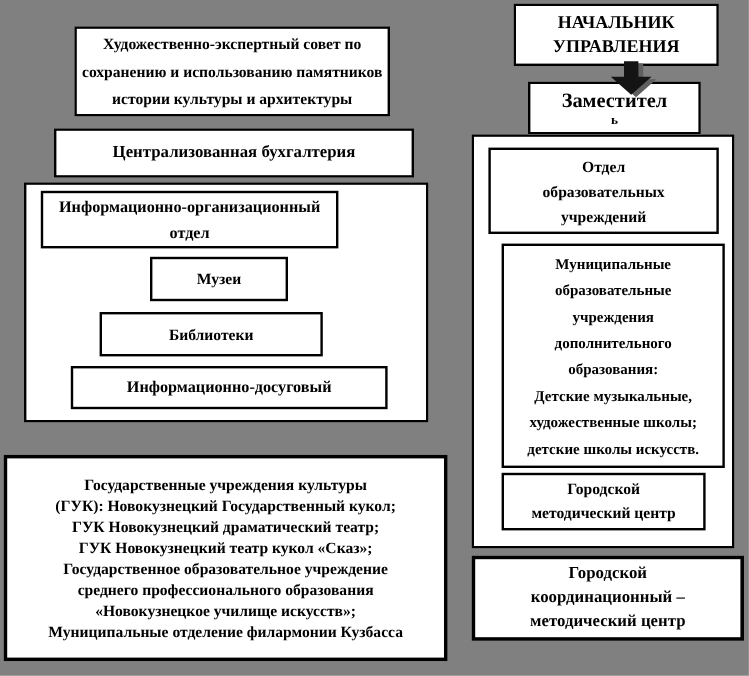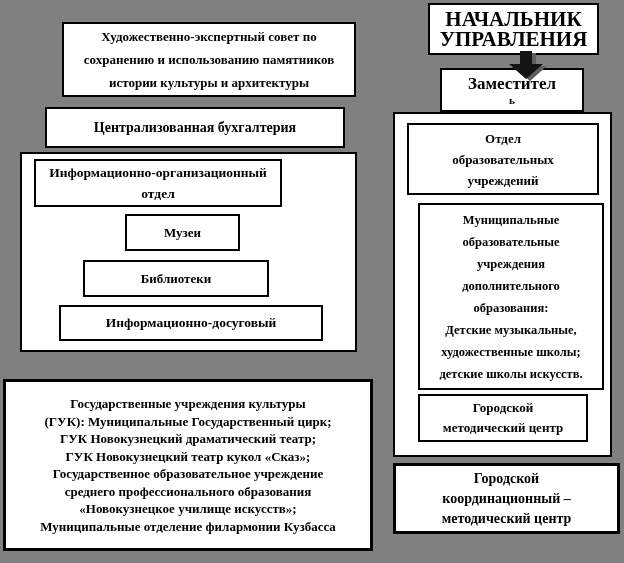--- a/index.html
+++ b/index.html
@@ -24,30 +24,30 @@
     text-align:center;
   }
   .container{
     position:absolute;
     background:#ffffff;
     border:2px solid #000000;
     box-sizing:border-box;
   }
   .ln{white-space:nowrap;}
   
-  .art-council{left:62px;top:22px;width:294px;height:75px;font-size:13px;line-height:23px;}
+  .art-council{left:62px;top:22px;width:263px;height:75px;font-size:13px;line-height:23px;}
   .central-acc{left:45px;top:107px;width:300px;height:41px;font-size:14px;}
   .left-container{left:20px;top:152px;width:337px;height:200px;}
   .info-org{left:12px;top:5px;width:248px;height:48px;font-size:13.5px;line-height:21px;}
   .museums{left:103px;top:60px;width:115px;height:37px;font-size:13px;}
   .libraries{left:61px;top:106px;width:186px;height:37px;font-size:13px;}
   .info-leisure{left:37px;top:151px;width:264px;height:36px;font-size:13.5px;}
   .guk{left:3px;top:379px;width:370px;height:172px;border-width:3px;font-size:13px;line-height:17.5px;}
   
-  .chief{left:428px;top:3px;width:171px;height:52px;font-size:21px;line-height:20px;}
+  .chief{left:428px;top:3px;width:171px;height:52px;font-size:15px;line-height:20px;}
   .deputy{left:440px;top:68px;width:144px;height:44px;font-size:17px;line-height:19px;z-index:2;}
   .deputy .sub{font-size:11px;line-height:14px;}
   .right-container{left:393px;top:112px;width:219px;height:345px;}
   .edu-dept{left:12px;top:9px;width:192px;height:72px;font-size:13px;line-height:21px;}
   .municipal{left:23px;top:89px;width:186px;height:187px;font-size:12.5px;line-height:22px;}
   .city-method{left:23px;top:280px;width:170px;height:48px;font-size:13px;line-height:20px;}
   .city-coord{left:393px;top:463px;width:227px;height:71px;border-width:3px;font-size:14px;line-height:20px;}
   
   .arrow{position:absolute;left:503px;top:48px;width:46px;height:33px;z-index:3;}
 </style>
@@ -77,21 +77,21 @@
     <div class="box libraries">
       <div class="ln">Библиотеки</div>
     </div>
     <div class="box info-leisure">
       <div class="ln">Информационно-досуговый</div>
     </div>
   </div>
 
   <div class="box guk">
     <div class="ln">Государственные учреждения культуры</div>
-    <div class="ln">(ГУК): Муниципальные Государственный цирк;</div>
+    <div class="ln">(ГУК): Новокузнецкий Государственный кукол;</div>
     <div class="ln">ГУК Новокузнецкий драматический театр;</div>
     <div class="ln">ГУК Новокузнецкий театр кукол «Сказ»;</div>
     <div class="ln">Государственное образовательное учреждение</div>
     <div class="ln">среднего профессионального образования</div>
     <div class="ln">«Новокузнецкое училище искусств»;</div>
     <div class="ln">Муниципальные отделение филармонии Кузбасса</div>
   </div>
 
   <div class="box chief">
     <div class="ln">НАЧАЛЬНИК</div>

